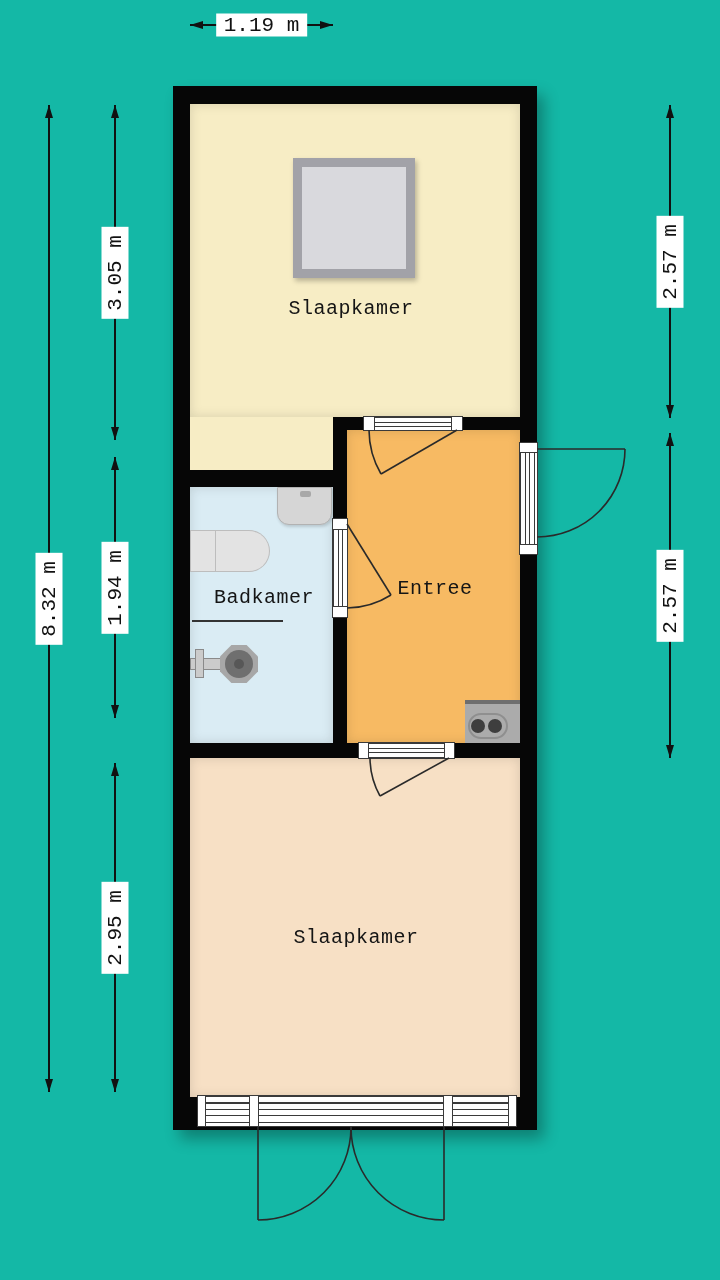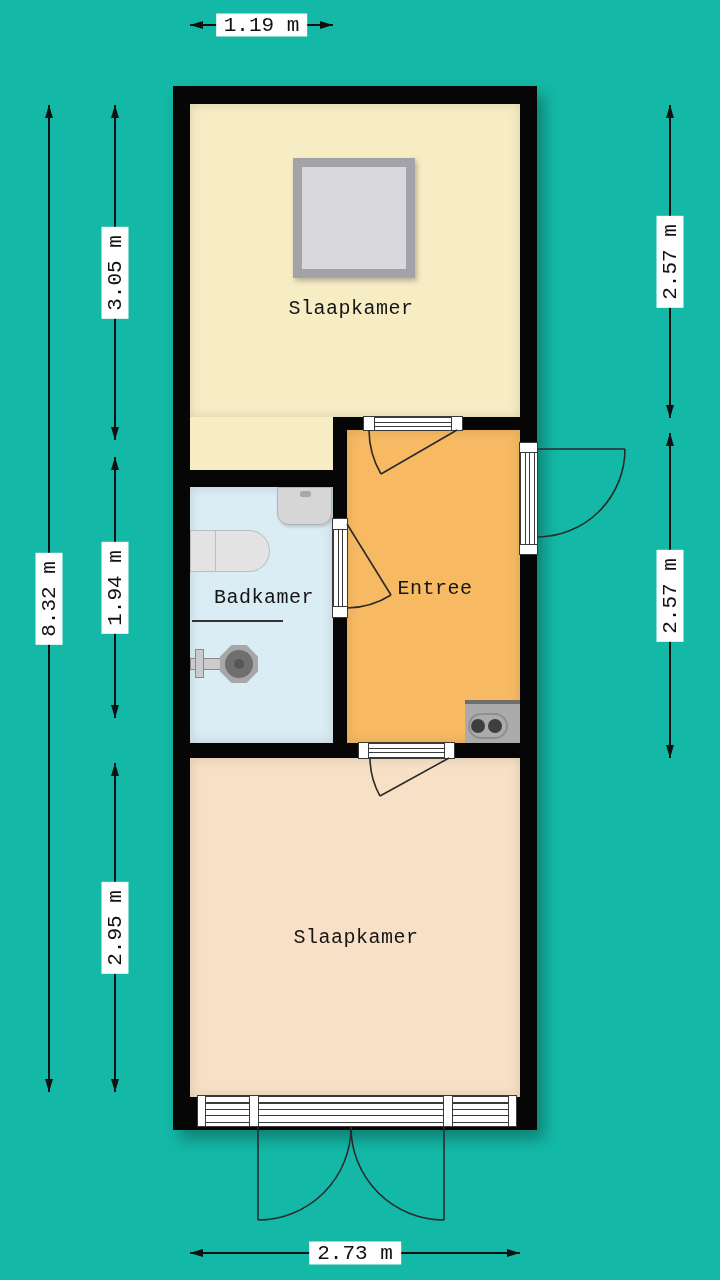--- a/index.html
+++ b/index.html
@@ -88,26 +88,20 @@
 
 <div id="canvas">
 
   <div class="hdim" style="left:190px;top:12px;width:143px;">
     <div class="line"></div>
     <div class="arr-l"></div>
     <div class="arr-r"></div>
     <span class="lab">1.19 m</span>
   </div>
 
-  <div class="hdim" style="left:190px;top:1240px;width:330px;">
-    <div class="line"></div>
-    <div class="arr-l"></div>
-    <div class="arr-r"></div>
-    <span class="lab">2.73 m</span>
-  </div>
 
   <div class="vdim" style="left:36px;top:105px;height:987px;">
     <div class="line"></div>
     <div class="arr-u"></div>
     <div class="arr-d"></div>
     <span class="lab">8.32 m</span>
   </div>
   <div class="vdim" style="left:102px;top:105px;height:335px;">
     <div class="line"></div>
     <div class="arr-u"></div>

